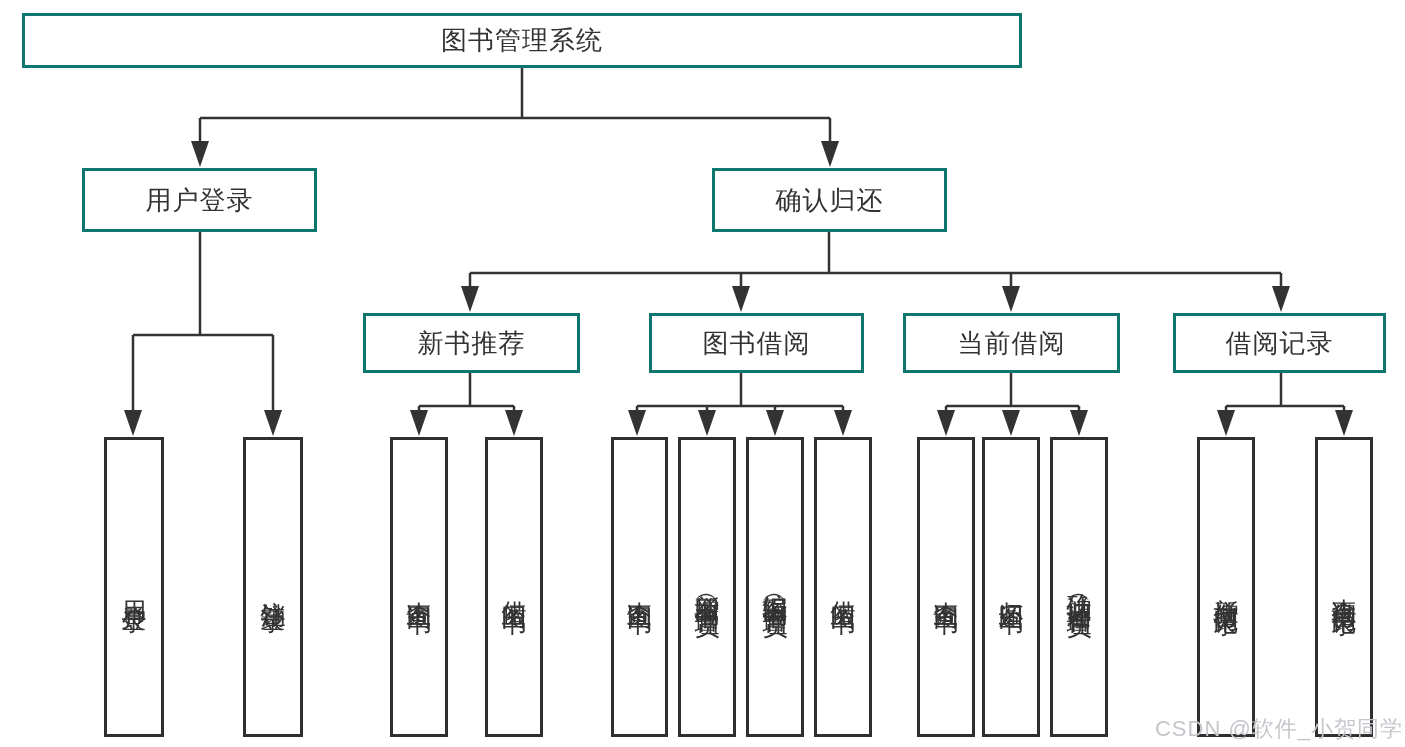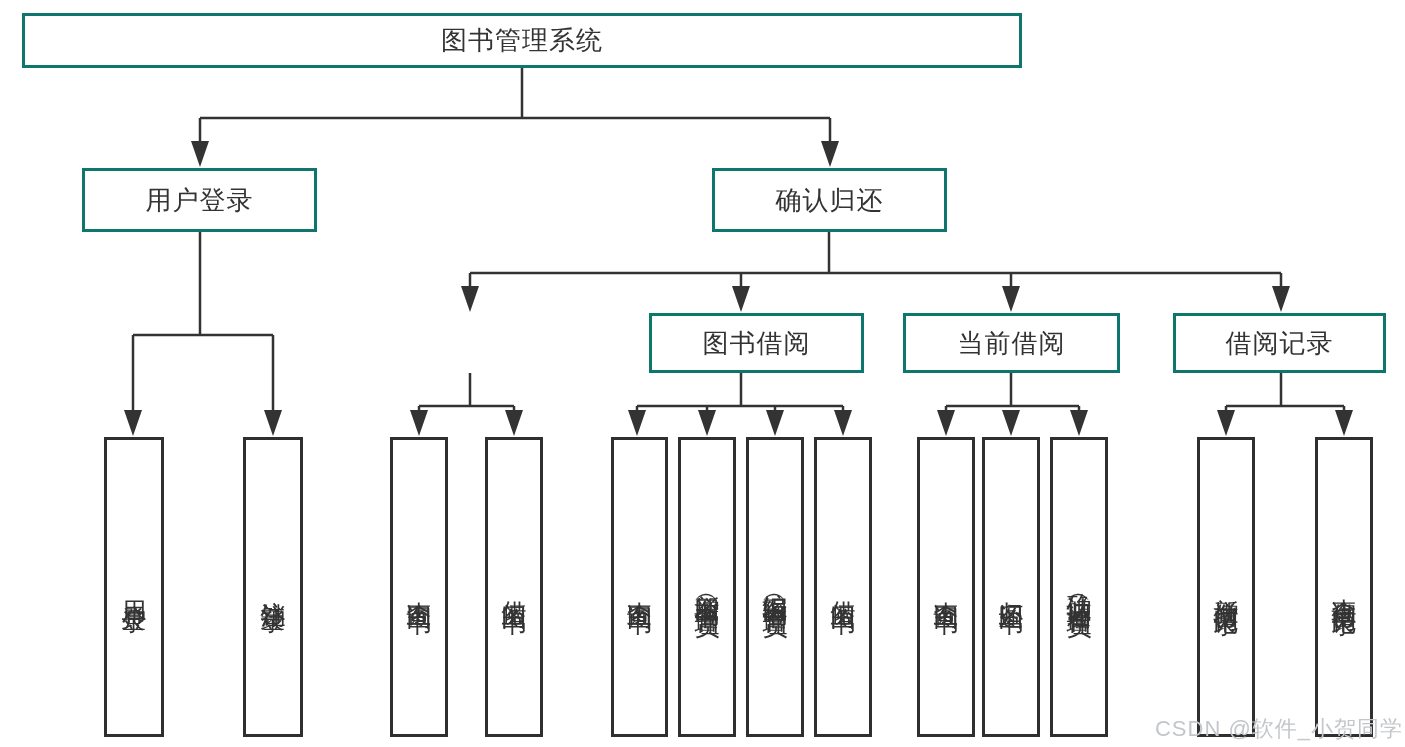--- a/index.html
+++ b/index.html
@@ -52,20 +52,21 @@
       M937 410 H955 L946 436 Z  M1002 410 H1020 L1011 436 Z
       M1070 410 H1088 L1079 436 Z  M1217 410 H1235 L1226 436 Z
       M1335 410 H1353 L1344 436 Z"></path>
   </svg>
 
   <div class="node" style="left:22px;top:13px;width:1000px;height:55px;">图书管理系统</div>
 
   <div class="node" style="left:82px;top:168px;width:235px;height:64px;">用户登录</div>
   <div class="node" style="left:712px;top:168px;width:235px;height:64px;">确认归还</div>
 
+  <div class="node" style="left:363px;top:313px;width:217px;height:60px;">新书推荐</div>
   <div class="node" style="left:649px;top:313px;width:215px;height:60px;">图书借阅</div>
   <div class="node" style="left:903px;top:313px;width:217px;height:60px;">当前借阅</div>
   <div class="node" style="left:1173px;top:313px;width:213px;height:60px;">借阅记录</div>
 
   <div class="leaf" style="left:104px;top:437px;width:60px;height:300px;">
     <span>用户登录</span>
   </div>
   <div class="leaf" style="left:243px;top:437px;width:60px;height:300px;">
     <span>注销登录</span>
   </div>

